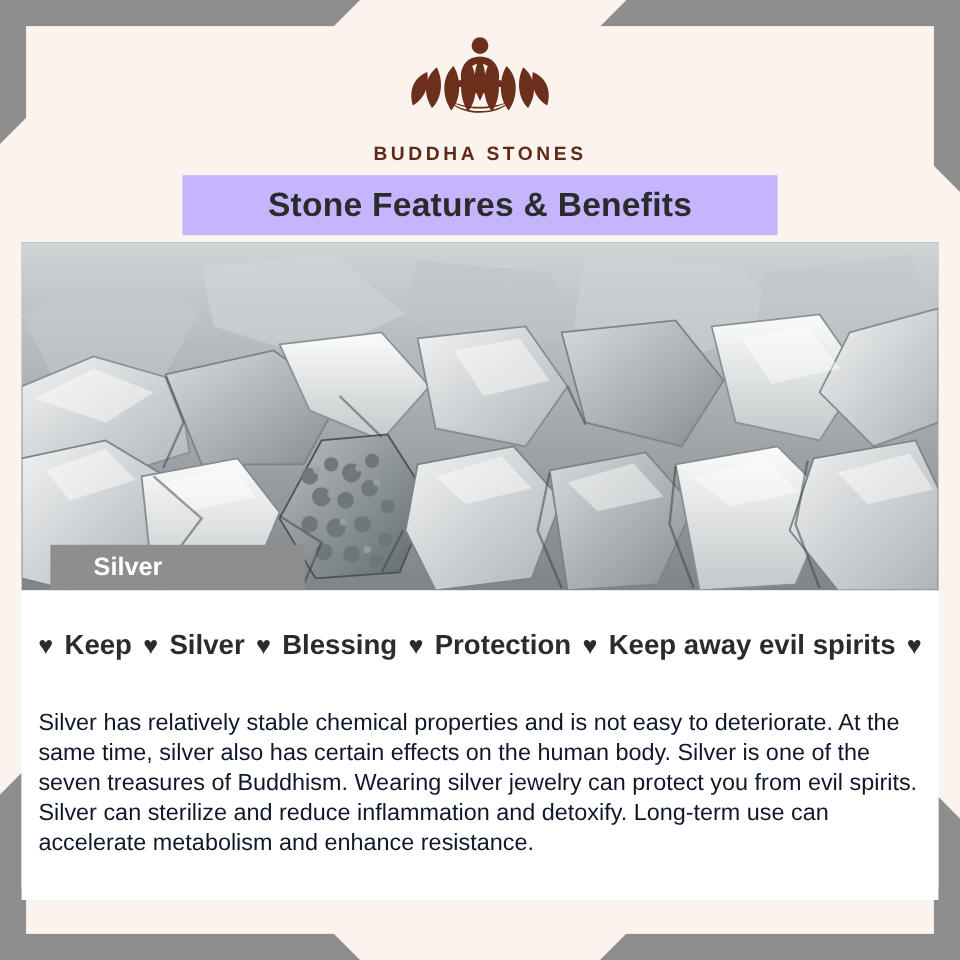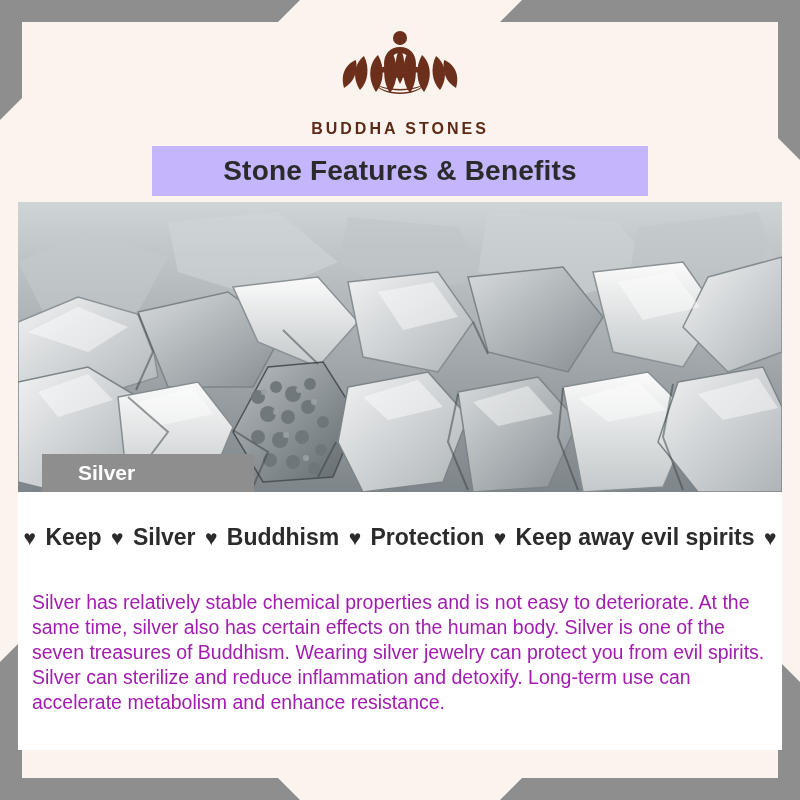--- a/index.html
+++ b/index.html
@@ -192,21 +192,21 @@
     width: 764px;
     height: 160px;
     background: #ffffff;
     box-sizing: border-box;
     padding: 10px 14px 0 14px;
   }
   .body-copy p {
     margin: 0;
     font-size: 19.5px;
     line-height: 25px;
-    color: #a21caf;
+    color: #0f172a;
   }
 
   
   .lower-panel {
     position: absolute;
     top: 492px;
     left: 18px;
     width: 764px;
     height: 258px;
     background: #ffffff;
@@ -374,21 +374,21 @@
 
   <div class="lower-panel"></div>
 
   <div class="benefits">
     <div class="benefits-line">
       <span class="heart">♥</span>
       <span>Keep</span>
       <span class="heart">♥</span>
       <span>Silver</span>
       <span class="heart">♥</span>
-      <span>Buddhism</span>
+      <span>Blessing</span>
       <span class="heart">♥</span>
       <span>Protection</span>
       <span class="heart">♥</span>
       <span>Keep away evil spirits</span>
       <span class="heart">♥</span>
     </div>
   </div>
 
   <div class="body-copy">
     <p>Silver has relatively stable chemical properties and is not easy to deteriorate. At the same time, silver also has certain effects on the human body. Silver is one of the seven treasures of Buddhism. Wearing silver jewelry can protect you from evil spirits. Silver can sterilize and reduce inflammation and detoxify. Long-term use can accelerate metabolism and enhance resistance.</p>

